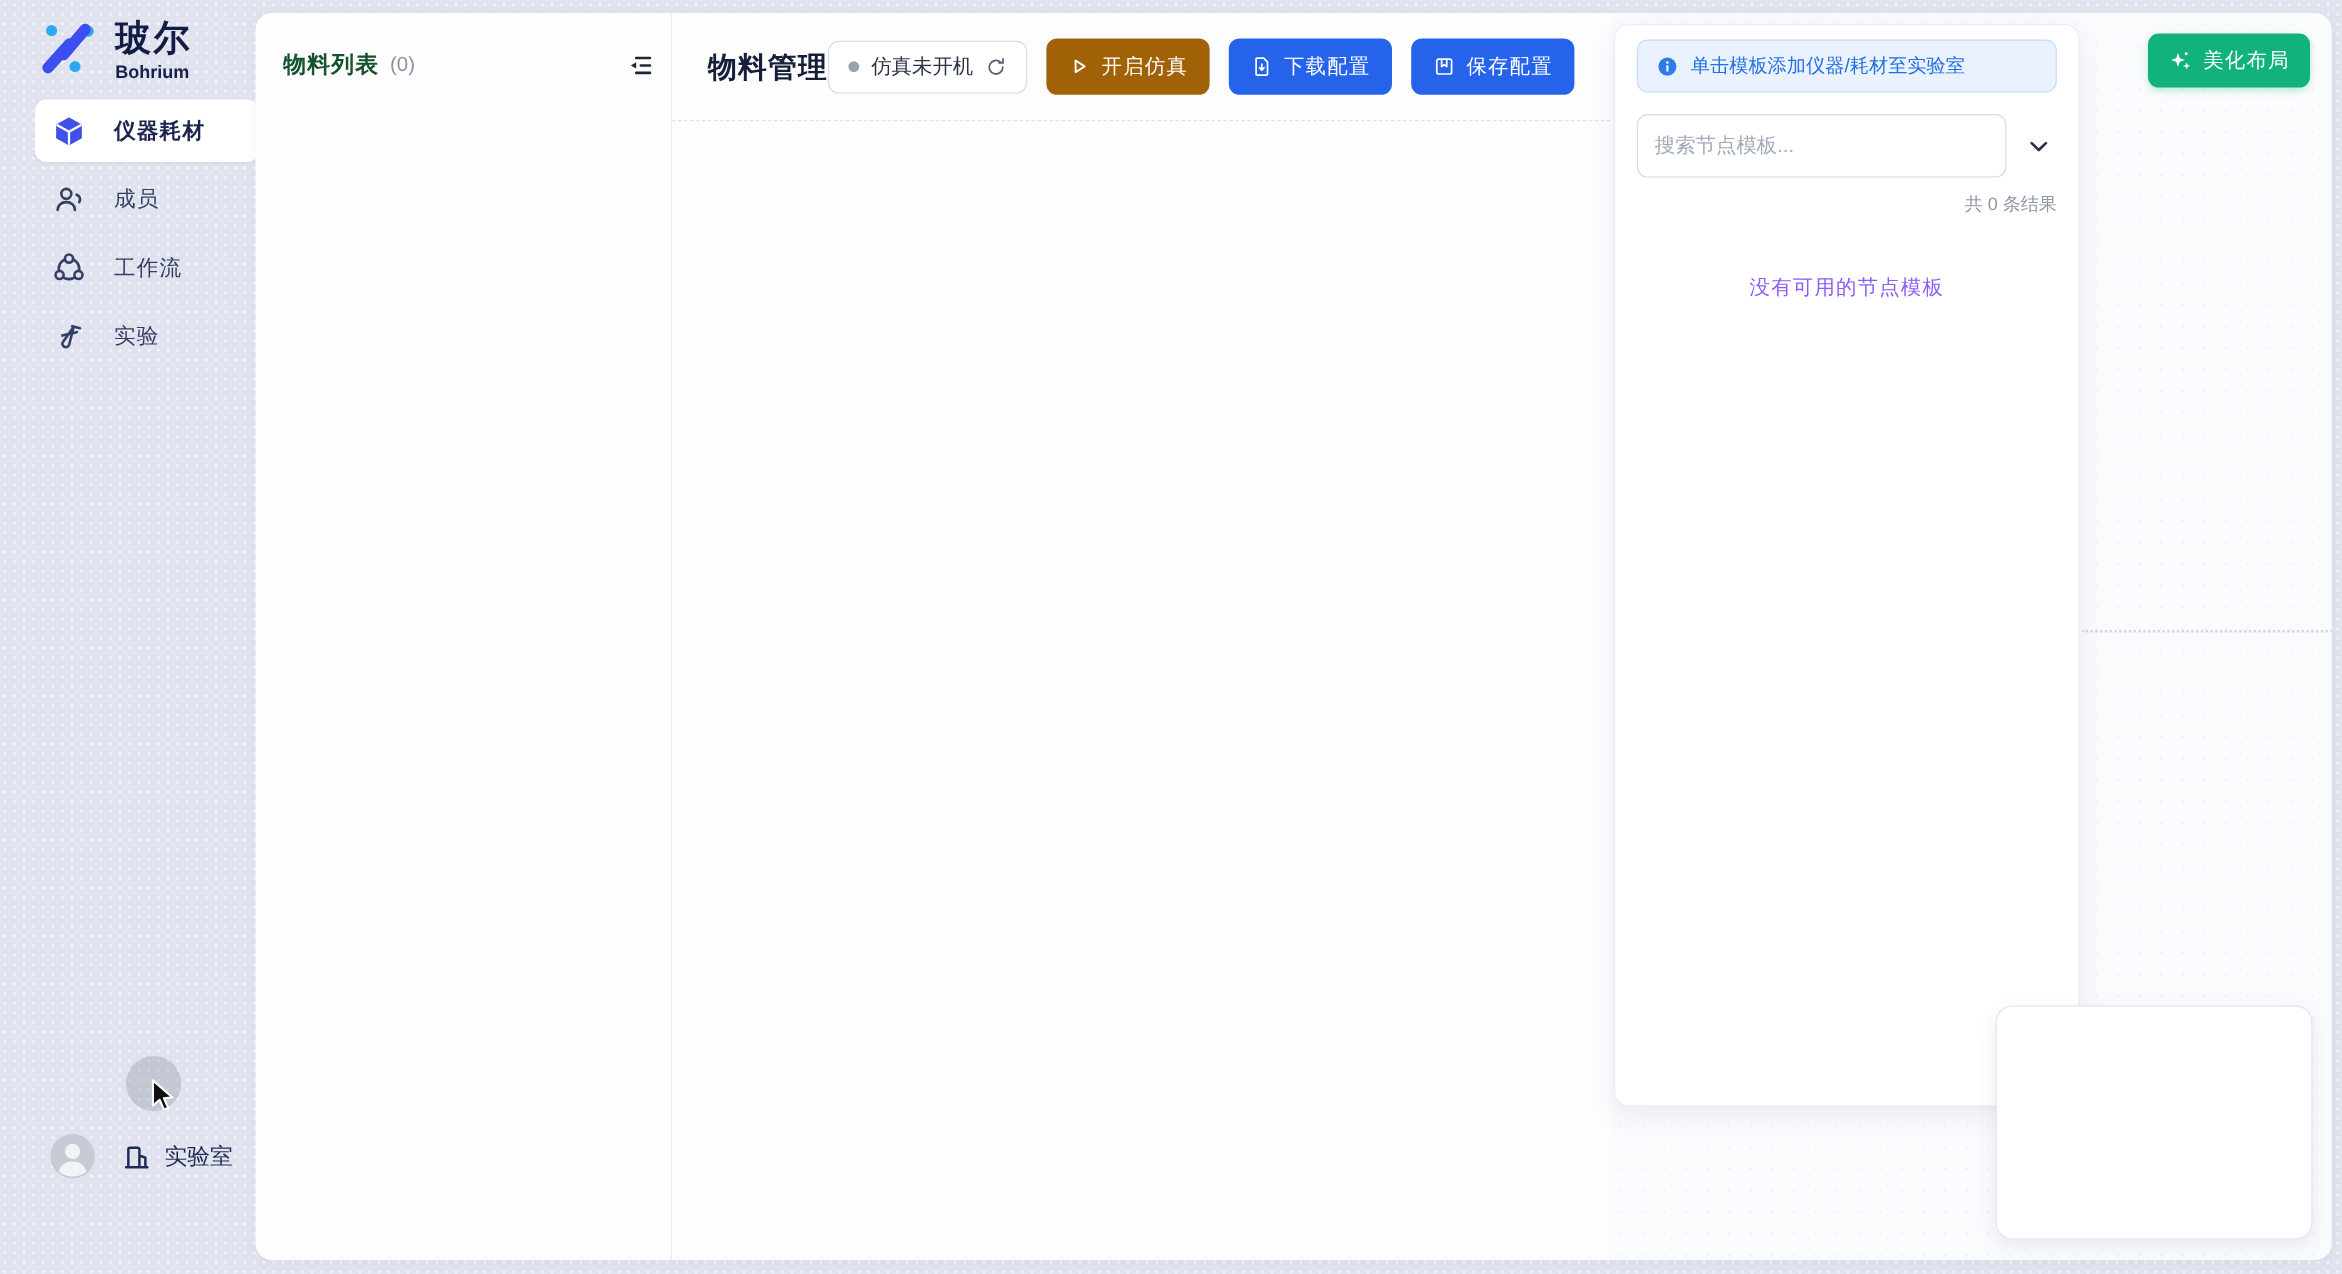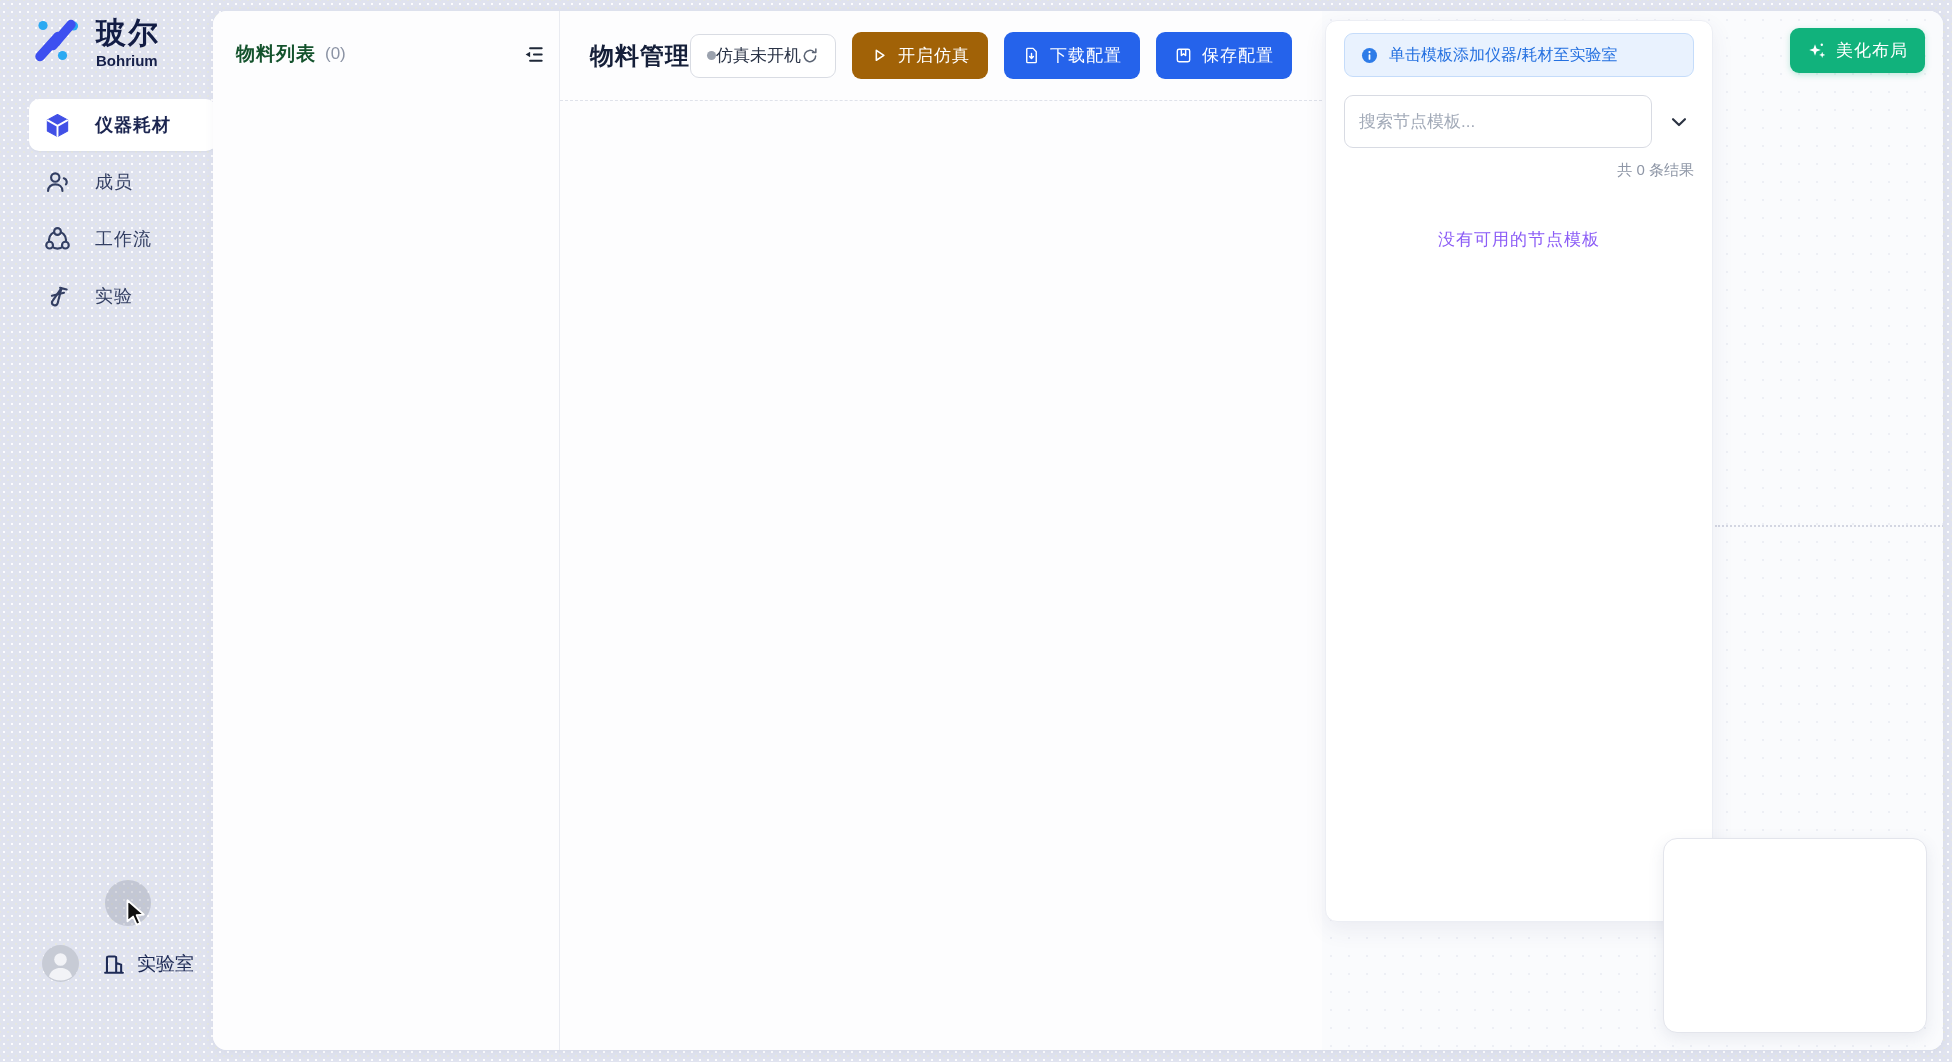--- a/index.html
+++ b/index.html
@@ -15,21 +15,21 @@
       radial-gradient(rgba(255,255,255,.9) 1px, transparent 1.3px),
       radial-gradient(rgba(233,234,216,.6) 1px, transparent 1.3px);
     background-size:8px 8px,8px 8px;
     background-position:0 0,4px 4px;
   }
   
   .sidebar { position:absolute; left:16px; top:0; width:213px; height:1004px; padding:16px 0 0 0; }
   .logo { display:flex; align-items:flex-start; gap:16px; padding-left:18px; }
   .logo-cn { font-size:30px; font-weight:bold; color:#121c44; letter-spacing:2px; line-height:34px; }
   .logo-en { font-size:15px; font-weight:bold; color:#16204a; margin-top:2px; }
-  .menu { margin-top:30px; padding:0 13px; }
+  .menu { margin-top:14px; padding:0 13px; }
   .menu-item {
     display:flex; align-items:center; gap:24px; height:52px; margin-bottom:5px;
     padding-left:15px; border-radius:10px; cursor:pointer;
     font-size:18px; color:#333f63;
   }
   .menu-item .mi-label { letter-spacing:1px; }
   .menu-item.active { background:#ffffff; color:#1b2550; font-weight:bold; box-shadow:0 1px 2px rgba(40,50,90,.05); }
   .menu-item svg { flex:0 0 auto; }
   .sidebar-footer { position:absolute; left:0; bottom:22px; width:213px; display:flex; align-items:center; gap:22px; padding-left:26px; }
   .lab { display:flex; align-items:center; gap:10px; font-size:19px; color:#1d2a55; cursor:pointer; }
@@ -46,21 +46,21 @@
   .lp-collapse { margin-left:auto; cursor:pointer; display:flex; }
   .right-col { flex:1; display:flex; flex-direction:row; min-width:0; }
   
   .topbar {
     height:90px; display:flex; align-items:center; padding:0 30px;
     border-bottom:1px dashed #dfe2ea; background:#fdfdfe;
   }
   .page-title { font-size:24px; font-weight:bold; color:#151f39; letter-spacing:1px; }
   .topbar-actions { margin-left:auto; display:flex; align-items:center; gap:16px; }
   .status-pill {
-    display:flex; align-items:center; height:44px; padding:0 16px;
+    display:flex; align-items:center; gap:10px; height:44px; padding:0 16px;
     border:1px solid #d9dce3; border-radius:9px; background:#fff; cursor:pointer;
     font-size:17px; color:#2a3346;
   }
   .status-dot { width:9px; height:9px; border-radius:50%; background:#9ba2ae; }
   .btn {
     display:flex; align-items:center; gap:9px; height:47px; padding:0 18px;
     border:none; border-radius:9px; cursor:pointer;
     font-family:inherit; font-size:17px; color:#ffffff; letter-spacing:1px;
   }
   .btn.green { background:#a16207; }

